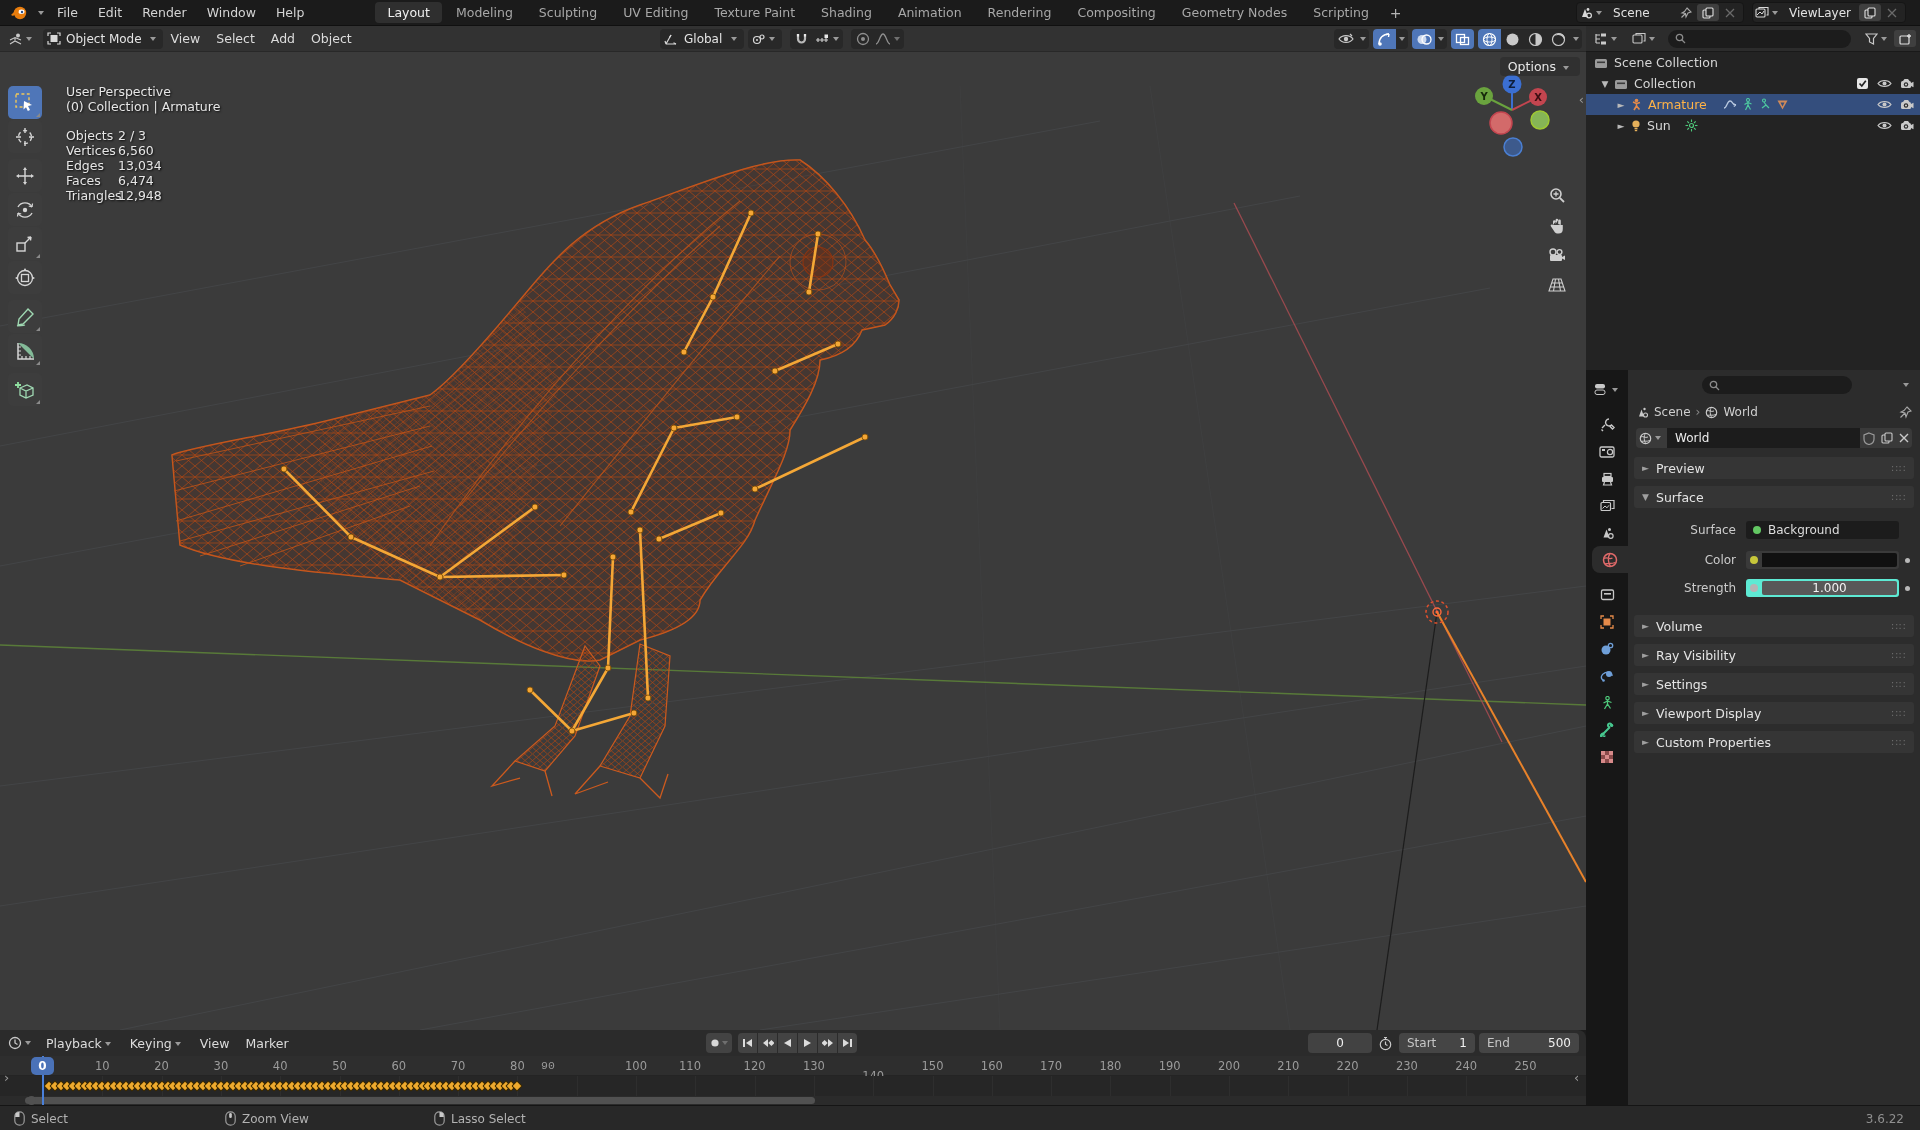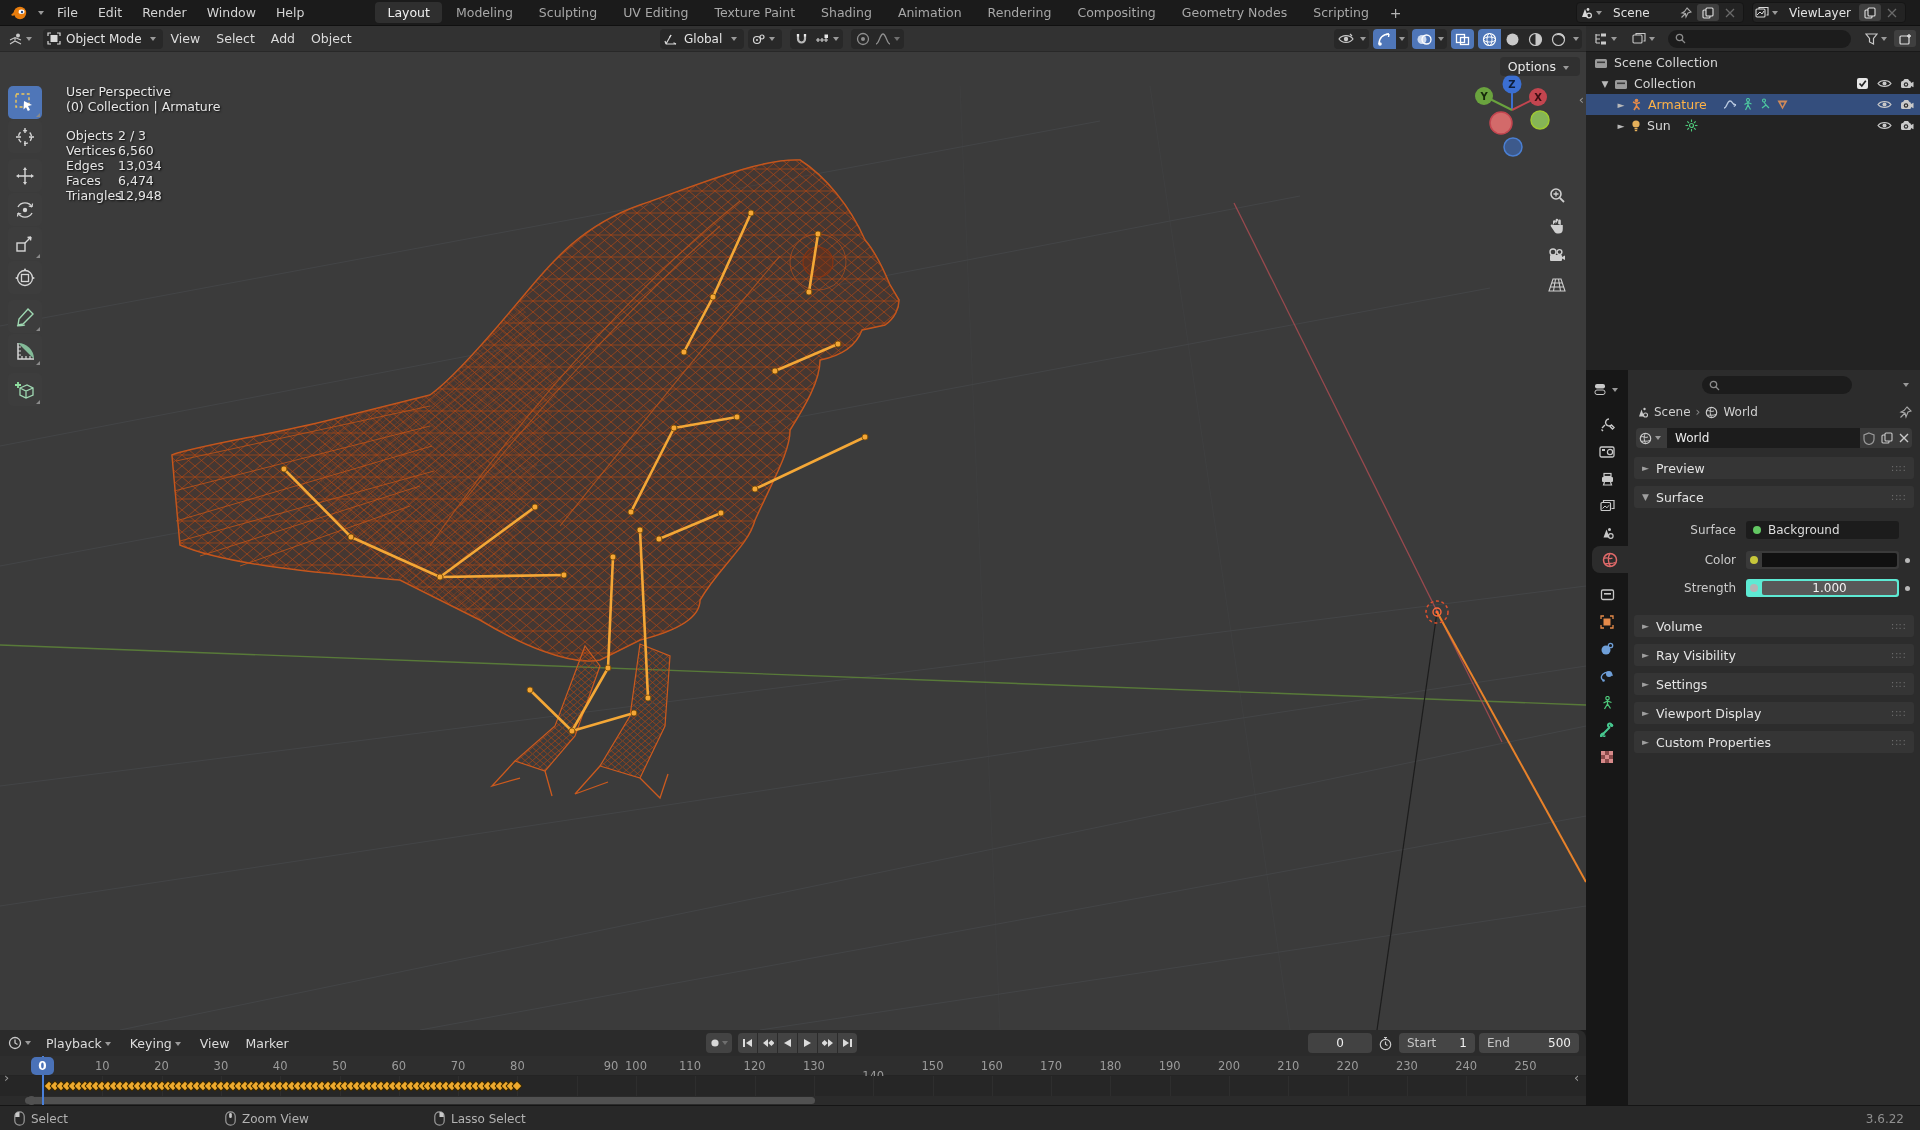--- a/index.html
+++ b/index.html
@@ -1062,21 +1062,21 @@
     <div id="tl-ruler">
         <span class="ruler-num" style="left: 43px;">0</span>
         <span class="ruler-num" style="left: 102.3px;">10</span>
         <span class="ruler-num" style="left: 161.6px;">20</span>
         <span class="ruler-num" style="left: 220.9px;">30</span>
         <span class="ruler-num" style="left: 280.2px;">40</span>
         <span class="ruler-num" style="left: 339.5px;">50</span>
         <span class="ruler-num" style="left: 398.8px;">60</span>
         <span class="ruler-num" style="left: 458.1px;">70</span>
         <span class="ruler-num" style="left: 517.4px;">80</span>
-        <span class="ruler-num" style="left: 611px;">90</span>
+        <span class="ruler-num" style="left: 548px; font-family: Liberation Mono, monospace;">90</span>
         <span class="ruler-num" style="left: 636px;">100</span>
         <span class="ruler-num" style="left: 690px;">110</span>
         <span class="ruler-num" style="left: 754.6px;">120</span>
         <span class="ruler-num" style="left: 813.9px;">130</span>
         <span class="ruler-num" style="left: 873.2px; margin-top: 10px;">140</span>
         <span class="ruler-num" style="left: 932.5px;">150</span>
         <span class="ruler-num" style="left: 991.8px;">160</span>
         <span class="ruler-num" style="left: 1051.1px;">170</span>
         <span class="ruler-num" style="left: 1110.4px;">180</span>
         <span class="ruler-num" style="left: 1169.7px;">190</span>

